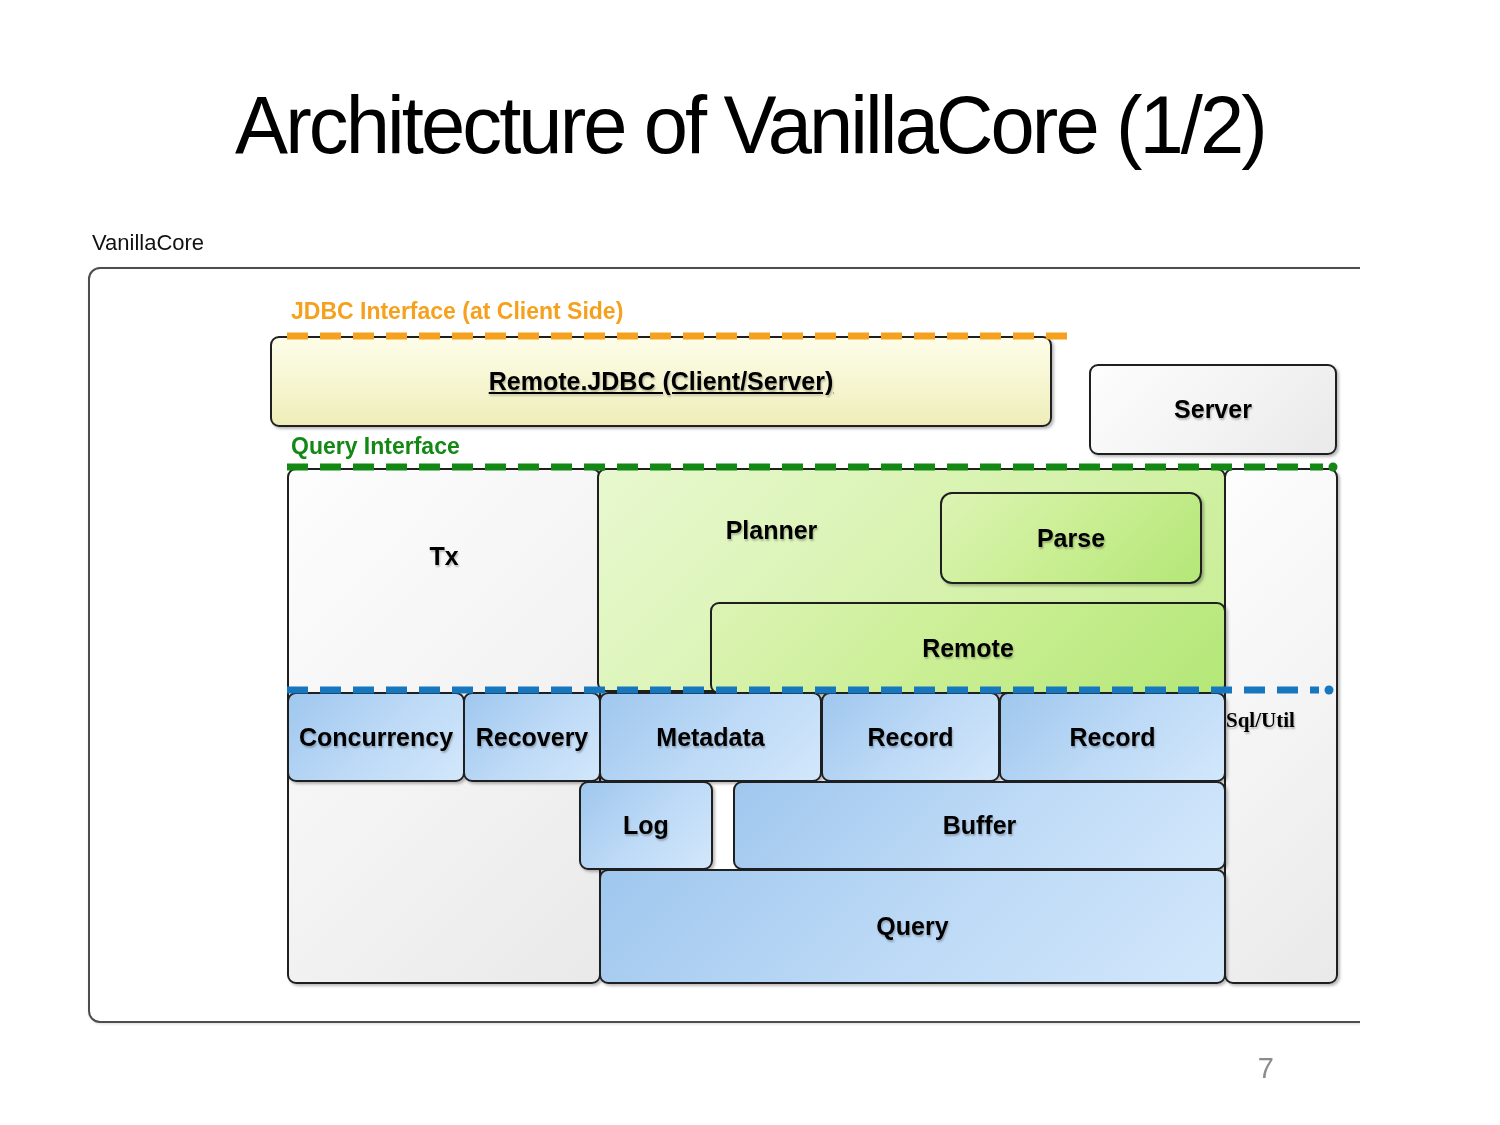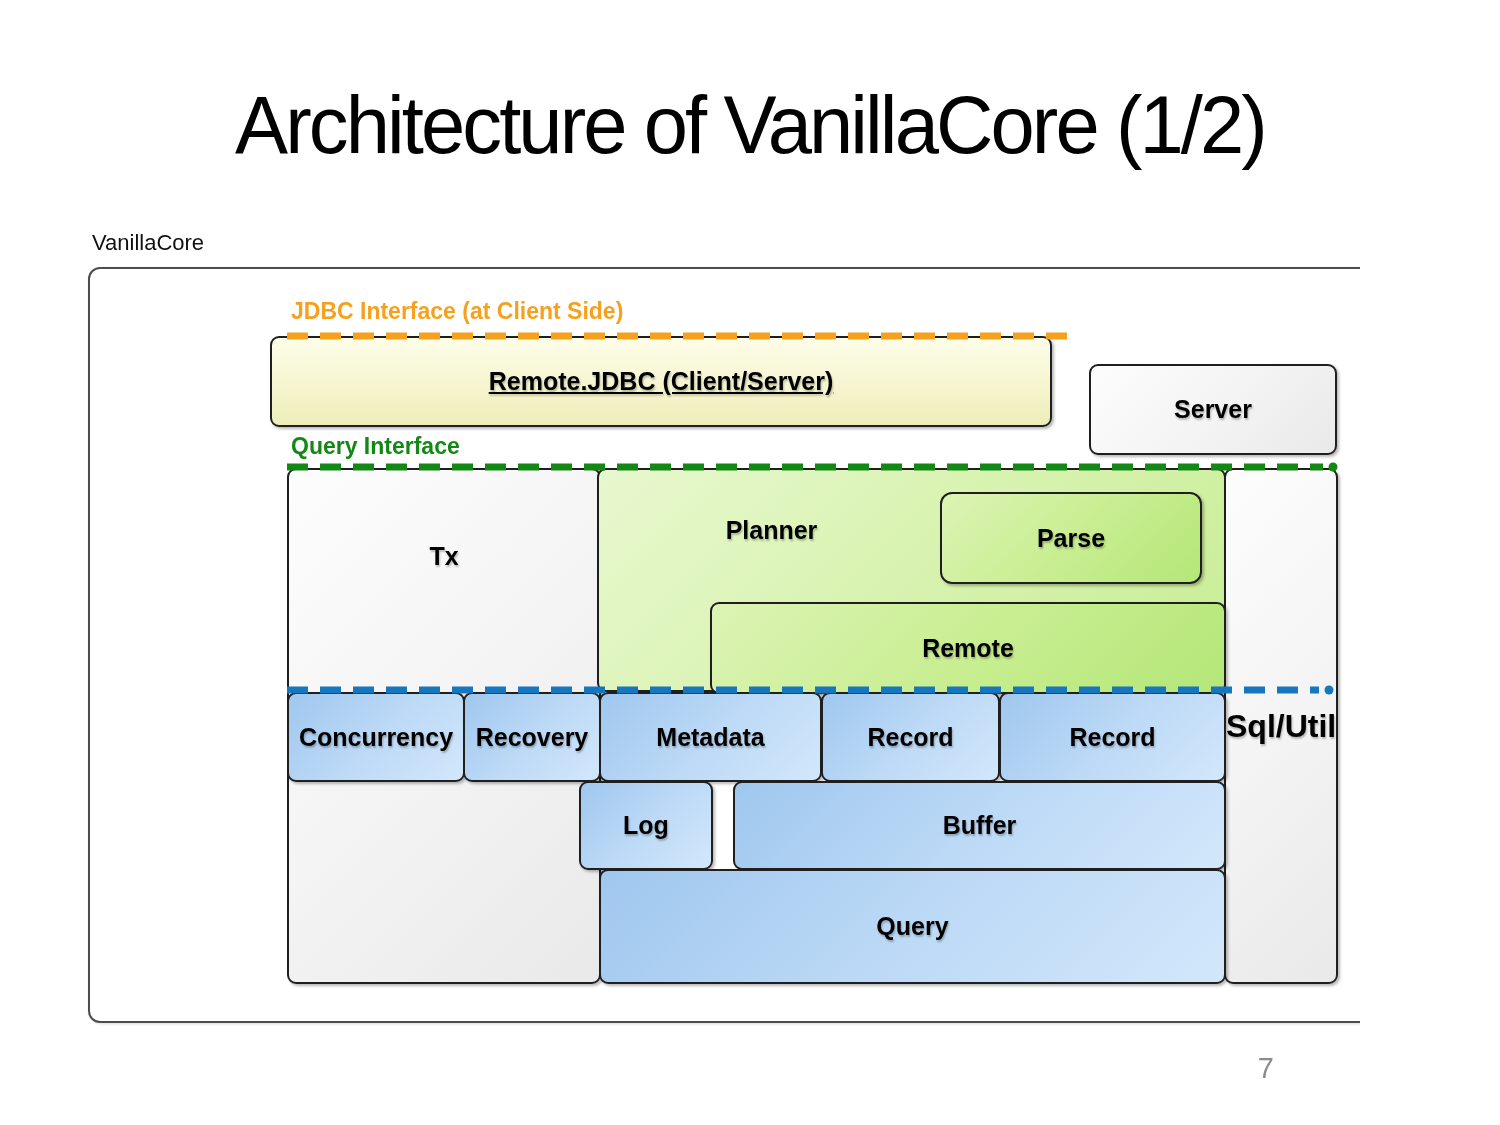--- a/index.html
+++ b/index.html
@@ -33,21 +33,21 @@
     text-shadow:1px 1.5px 2px rgba(0,0,0,0.25);
   }
   .yellow{background:linear-gradient(180deg,#fdfde9 0%,#f6f5d0 55%,#eeedb9 100%);}
   .grayb{background:linear-gradient(135deg,#fdfdfd 0%,#f3f3f3 55%,#e9e9e9 100%);}
   .greenA{background:linear-gradient(135deg,#e8f8cf 0%,#d9f3b2 45%,#c7ed94 100%);}
   .greenB{background:linear-gradient(135deg,#dcf4b4 0%,#c9ee92 50%,#b4e778 100%);}
   .blueb{background:linear-gradient(135deg,#9fc7ee 0%,#bcd9f6 50%,#d2e7fb 100%);}
   .box .lbl{display:block;}
   .tx-lbl{position:absolute;left:0;top:32px;width:100%;text-align:center;margin-top:40px;}
   .planner-lbl{position:absolute;left:0;top:46px;width:345px;text-align:center;}
-  .squtil-lbl{position:absolute;left:0;top:238px;width:100%;text-align:center;font-size:32px;}
+  .squtil-lbl{position:absolute;left:0;top:238px;width:100%;text-align:left;font-size:21px;font-family:Liberation Serif, serif;}
   .page-num{position:absolute;right:86px;top:1052px;font-size:29px;color:#8c8c8c;}
 </style>
 </head>
 <body>
 
 <div class="slide">
 
   <h1 class="title">Architecture of VanillaCore (1/2)</h1>
 
   <div class="vc-label">VanillaCore</div>

